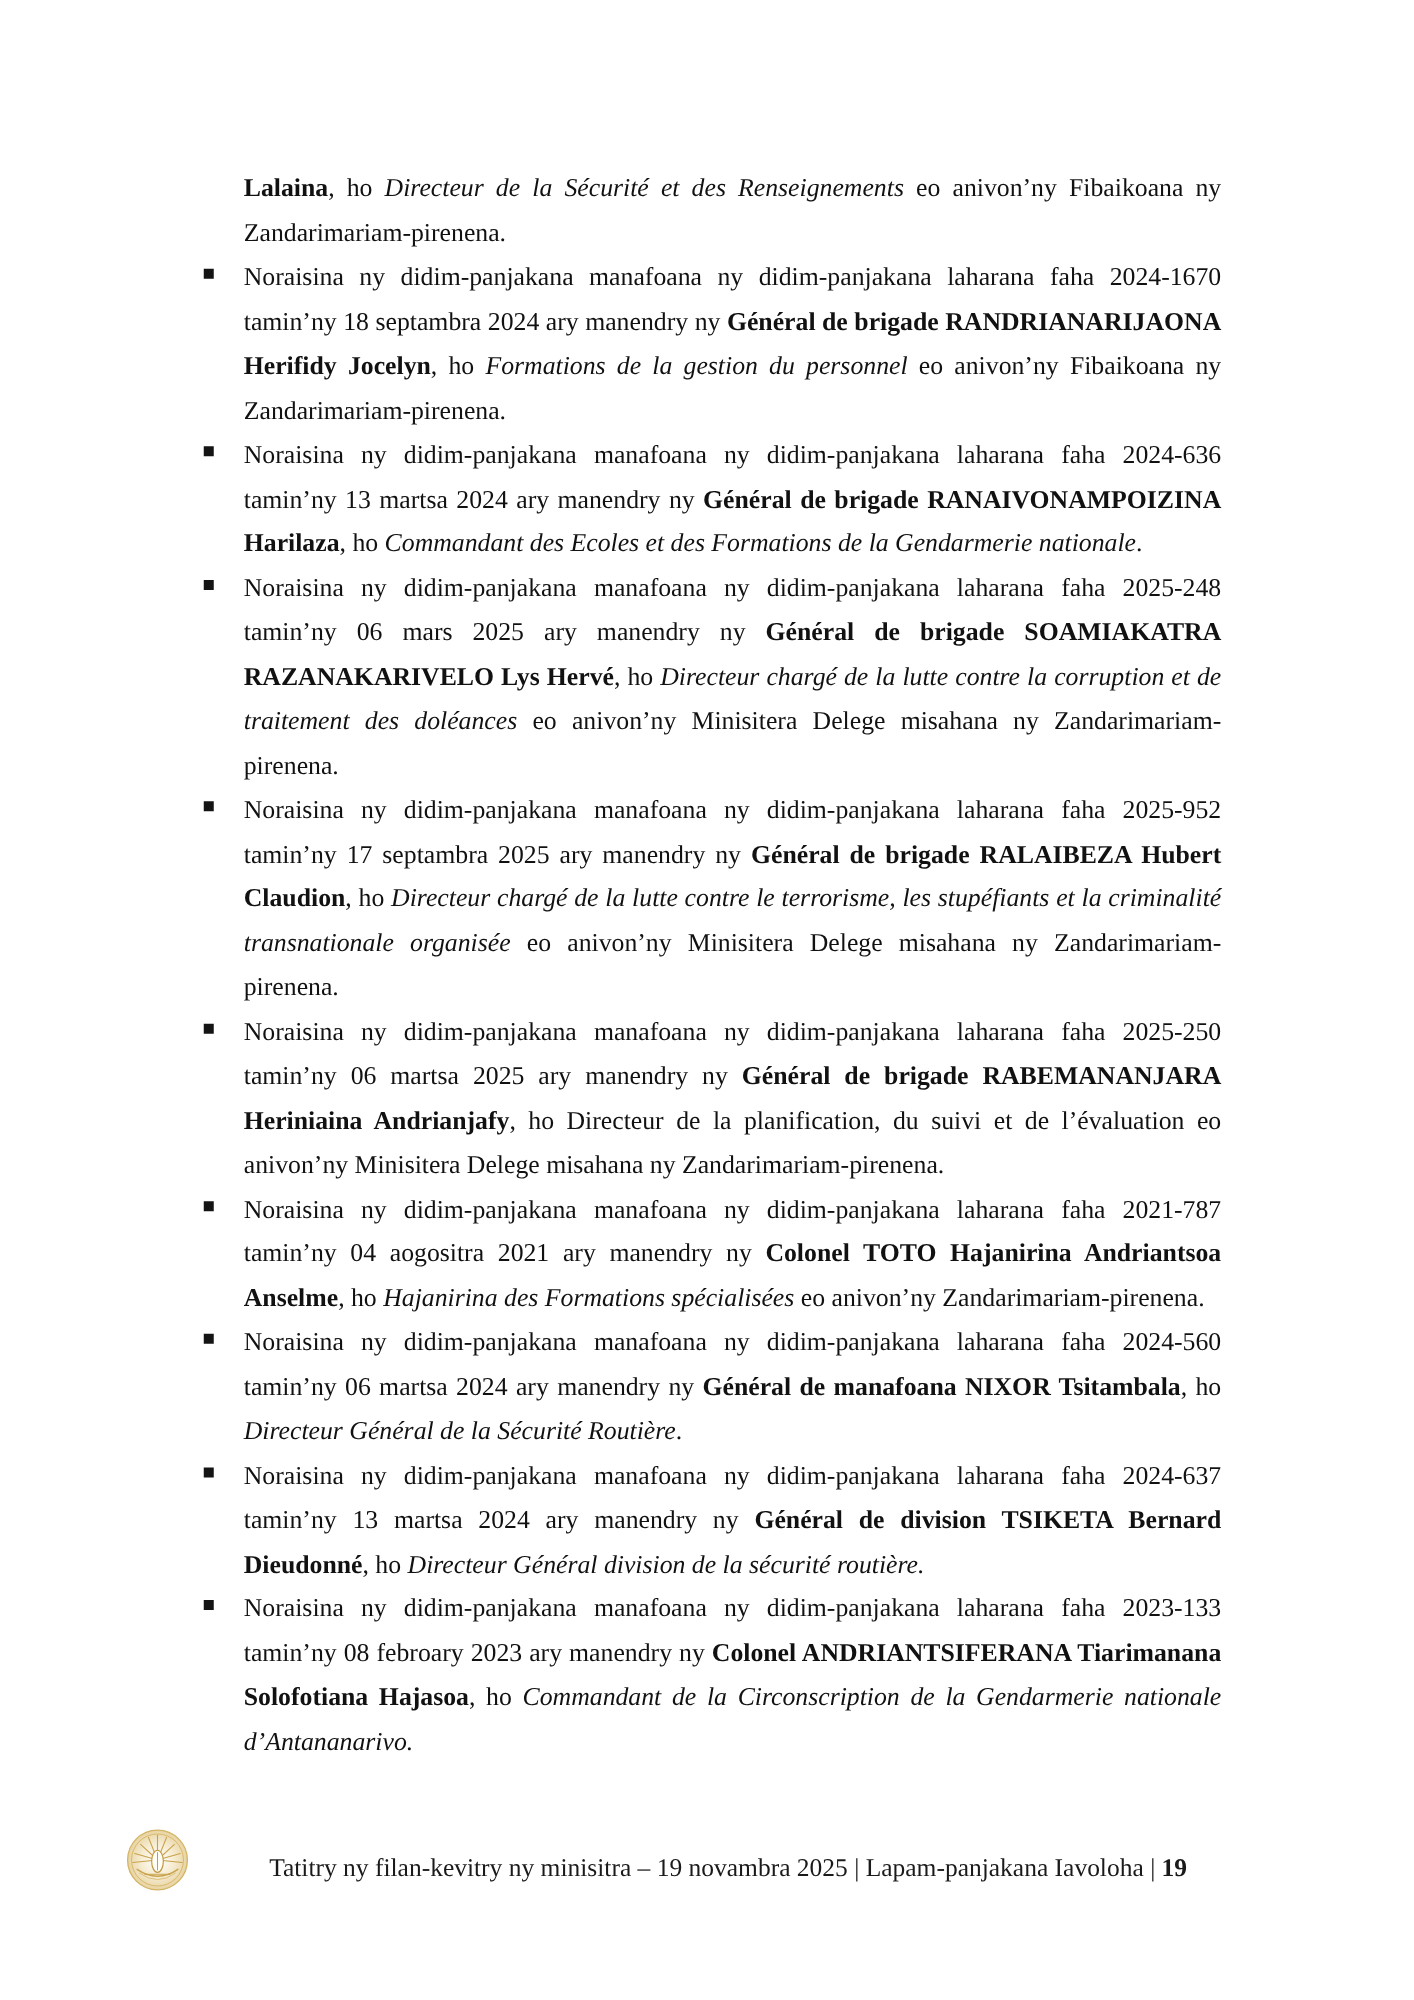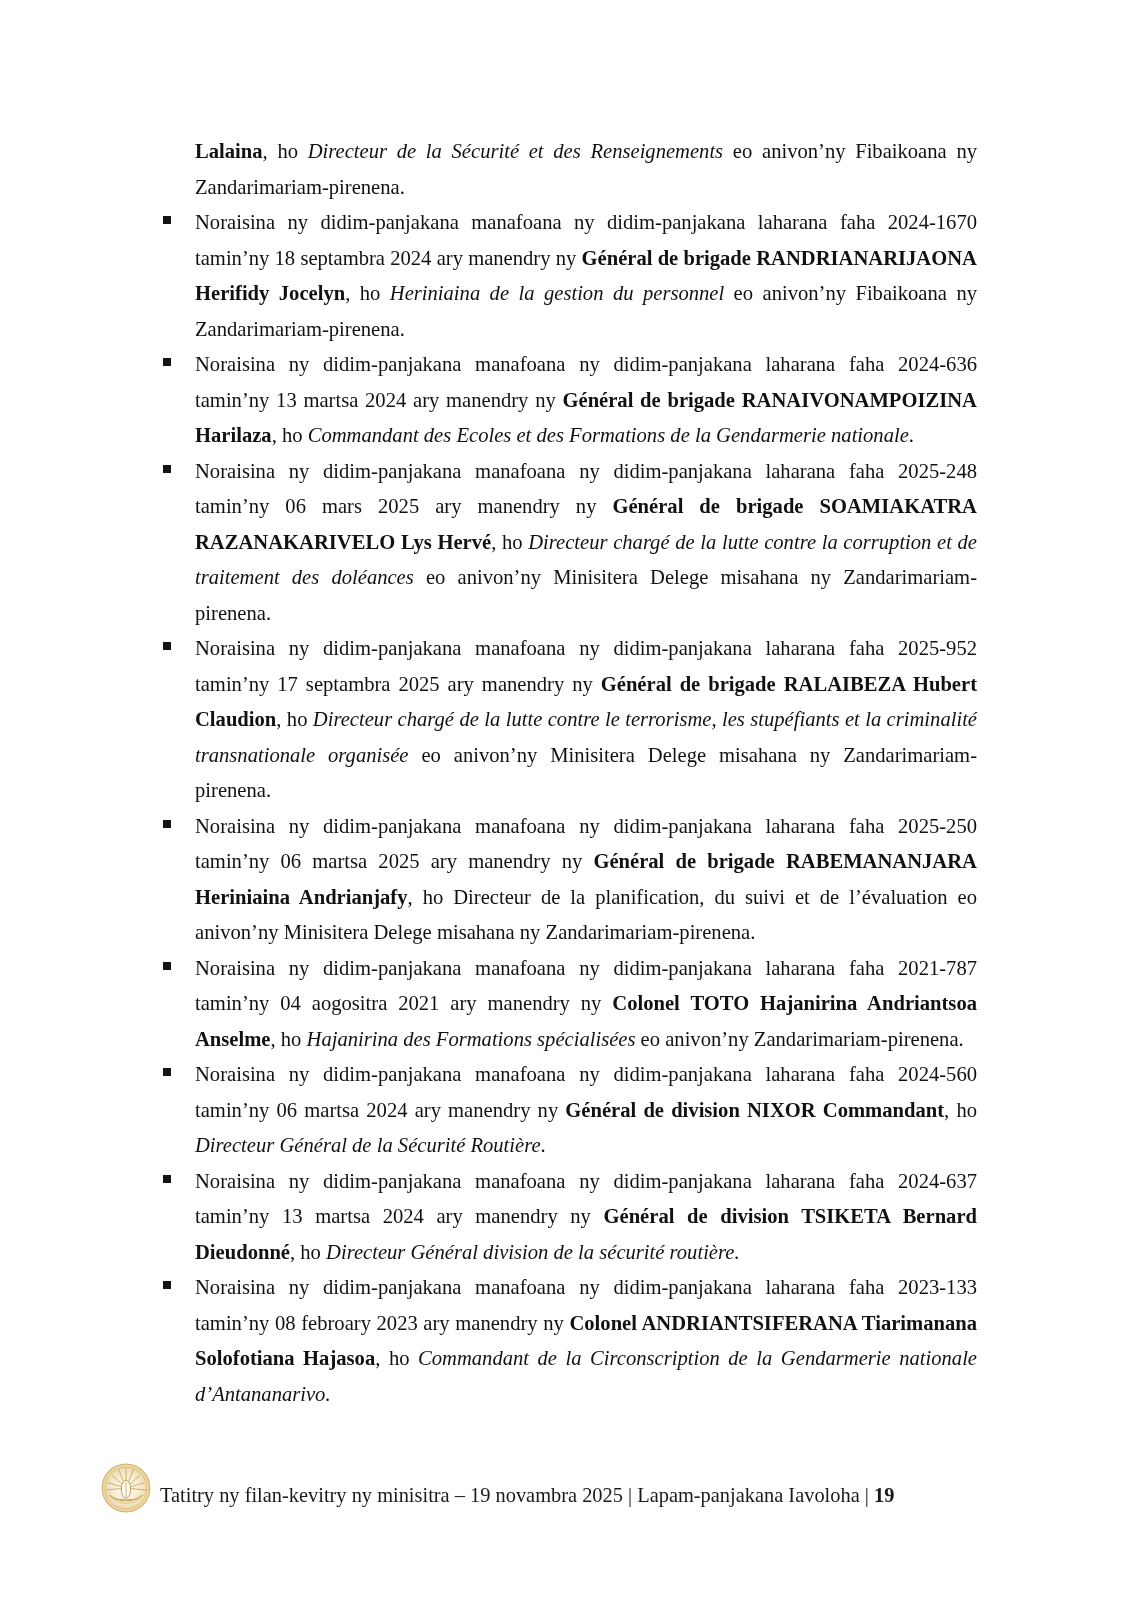--- a/index.html
+++ b/index.html
@@ -86,42 +86,42 @@
     left: 100px;
     top: 3px;
     width: 52px;
     height: 52px;
   }
   #footer-text {
     position: absolute;
     left: 160px;
     top: 22px;
     width: 845px;
-    text-align: left;
+    text-align: center;
     font-size: 20.4px;
     line-height: 28px;
     color: #1a1a1a;
     white-space: nowrap;
   }
   #footer-text .pagenum {
     font-weight: bold;
   }
 </style>
 </head>
 <body>
 
 <div id="page">
 
   <div id="content">
       <div class="para nobullet" id="para-continuation-lalaina">
         <span class="txt"><b>Lalaina</b><span>, ho </span><i>Directeur de la Sécurité et des Renseignements</i><span> eo anivon’ny Fibaikoana ny Zandarimariam-pirenena.</span></span>
       </div>
       <div class="para" id="para-2024-1670">
         <span class="bullet"></span>
-        <span class="txt"><span>Noraisina ny didim-panjakana manafoana ny didim-panjakana laharana faha 2024-1670 tamin’ny 18 septambra 2024 ary manendry ny </span><b>Général de brigade RANDRIANARIJAONA Herifidy Jocelyn</b><span>, ho </span><i>Heriniaina de la gestion du personnel</i><span> eo anivon’ny Fibaikoana ny Zandarimariam-pirenena.</span></span>
+        <span class="txt"><span>Noraisina ny didim-panjakana manafoana ny didim-panjakana laharana faha 2024-1670 tamin’ny 18 septambra 2024 ary manendry ny </span><b>Général de brigade RANDRIANARIJAONA Herifidy Jocelyn</b><span>, ho </span><i>Formations de la gestion du personnel</i><span> eo anivon’ny Fibaikoana ny Zandarimariam-pirenena.</span></span>
       </div>
       <div class="para" id="para-2024-636">
         <span class="bullet"></span>
         <span class="txt"><span>Noraisina ny didim-panjakana manafoana ny didim-panjakana laharana faha 2024-636 tamin’ny 13 martsa 2024 ary manendry ny </span><b>Général de brigade RANAIVONAMPOIZINA Harilaza</b><span>, ho </span><i>Commandant des Ecoles et des Formations de la Gendarmerie nationale</i><span>.</span></span>
       </div>
       <div class="para" id="para-2025-248">
         <span class="bullet"></span>
         <span class="txt"><span>Noraisina ny didim-panjakana manafoana ny didim-panjakana laharana faha 2025-248 tamin’ny 06 mars 2025 ary manendry ny </span><b>Général de brigade SOAMIAKATRA RAZANAKARIVELO Lys Hervé</b><span>, ho </span><i>Directeur chargé de la lutte contre la corruption et de traitement des doléances</i><span> eo anivon’ny Minisitera Delege misahana ny Zandarimariam-pirenena.</span></span>
       </div>
       <div class="para" id="para-2025-952">
@@ -131,21 +131,21 @@
       <div class="para" id="para-2025-250">
         <span class="bullet"></span>
         <span class="txt"><span>Noraisina ny didim-panjakana manafoana ny didim-panjakana laharana faha 2025-250 tamin’ny 06 martsa 2025    ary manendry ny </span><b>Général de brigade RABEMANANJARA Heriniaina Andrianjafy</b><span>, ho Directeur de la planification, du suivi et de l’évaluation eo anivon’ny Minisitera Delege misahana ny Zandarimariam-pirenena.</span></span>
       </div>
       <div class="para" id="para-2021-787">
         <span class="bullet"></span>
         <span class="txt"><span>Noraisina ny didim-panjakana manafoana ny didim-panjakana laharana faha 2021-787 tamin’ny 04 aogositra 2021 ary manendry ny </span><b>Colonel TOTO Hajanirina Andriantsoa Anselme</b><span>, ho </span><i>Hajanirina des Formations spécialisées</i><span> eo anivon’ny Zandarimariam-pirenena.</span></span>
       </div>
       <div class="para" id="para-2024-560">
         <span class="bullet"></span>
-        <span class="txt"><span>Noraisina ny didim-panjakana manafoana ny didim-panjakana laharana faha 2024-560 tamin’ny 06 martsa 2024 ary manendry ny </span><b>Général de division NIXOR Commandant</b><span>, ho </span><i>Directeur Général de la Sécurité Routière</i><span>.</span></span>
+        <span class="txt"><span>Noraisina ny didim-panjakana manafoana ny didim-panjakana laharana faha 2024-560 tamin’ny 06 martsa 2024 ary manendry ny </span><b>Général de manafoana NIXOR Tsitambala</b><span>, ho </span><i>Directeur Général de la Sécurité Routière</i><span>.</span></span>
       </div>
       <div class="para" id="para-2024-637">
         <span class="bullet"></span>
         <span class="txt"><span>Noraisina ny didim-panjakana manafoana ny didim-panjakana laharana faha 2024-637 tamin’ny 13 martsa 2024 ary manendry ny </span><b>Général de division TSIKETA Bernard Dieudonné</b><span>, ho </span><i>Directeur Général division de la sécurité routière.</i></span>
       </div>
       <div class="para" id="para-2023-133">
         <span class="bullet"></span>
         <span class="txt"><span>Noraisina ny didim-panjakana manafoana ny didim-panjakana laharana faha 2023-133 tamin’ny 08 febroary 2023 ary manendry ny </span><b>Colonel ANDRIANTSIFERANA Tiarimanana Solofotiana Hajasoa</b><span>, ho </span><i>Commandant de la Circonscription de la Gendarmerie nationale d’Antananarivo.</i></span>
       </div>
     </div>

